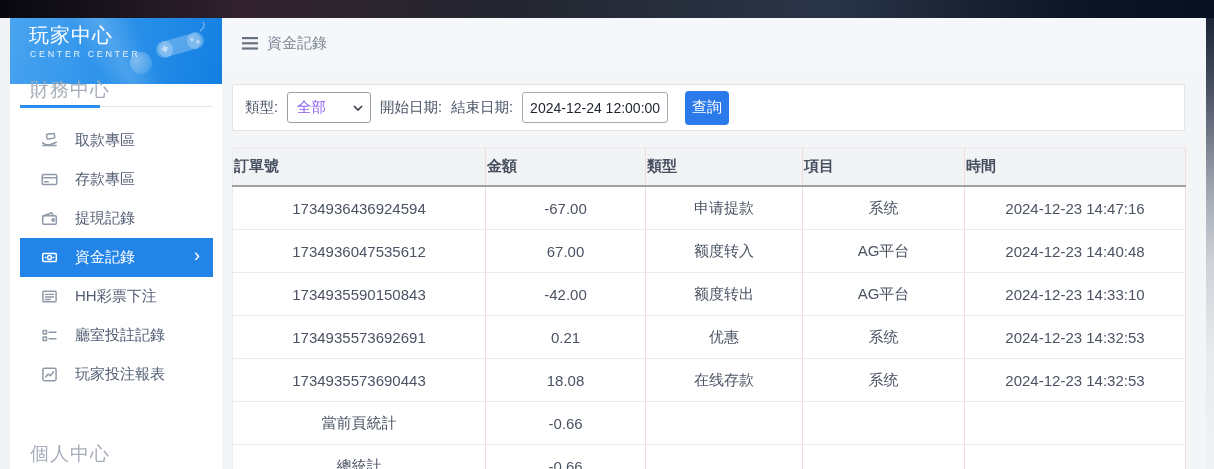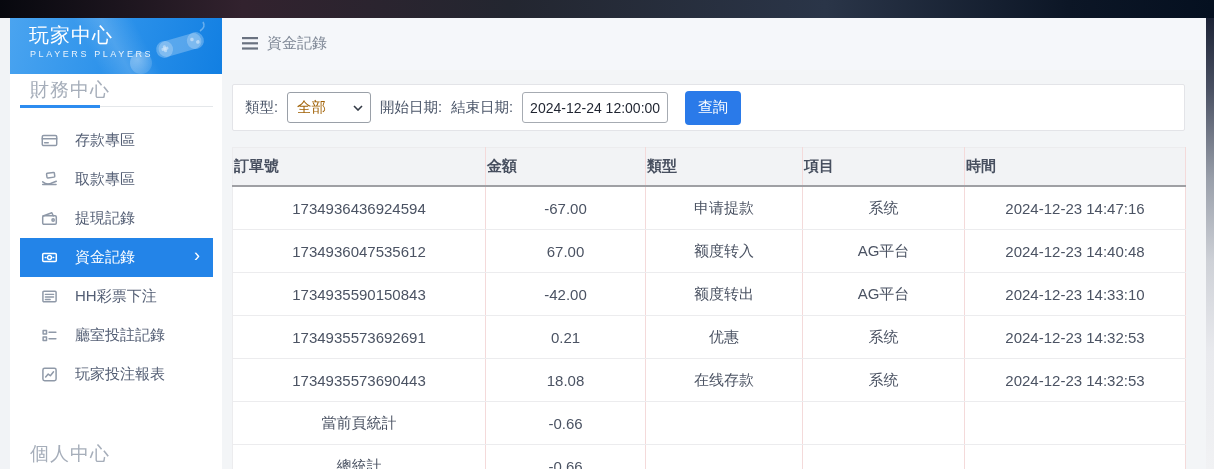--- a/index.html
+++ b/index.html
@@ -7,21 +7,21 @@
   .stage{position:relative;width:1214px;height:469px;background:#f1f3f6;overflow:hidden;}
 
   
   .backdrop-top{position:absolute;left:0;top:0;width:1214px;height:18px;
     background:linear-gradient(90deg,#07080e 0%,#32222e 20%,#232630 42%,#2a3548 68%,#0c1626 88%,#051020 100%);}
   .backdrop-right{position:absolute;right:0;top:18px;width:8px;height:451px;
     background:linear-gradient(180deg,#1c2336 0%,#4a5163 16%,#9aa0ab 36%,#ced1d7 54%,#e9eaee 74%,#f1f2f4 100%);}
 
   
   .sidebar{position:absolute;left:10px;top:18px;width:212px;height:451px;background:#ffffff;}
-  .side-header{position:absolute;left:0;top:0;width:212px;height:56px;overflow:hidden;
+  .side-header{position:absolute;left:0;top:0;width:212px;height:66px;overflow:hidden;
     background:linear-gradient(105deg,#4aa4f0 0%,#2b91ea 52%,#127fe2 100%);}
   .side-header .sheen{position:absolute;inset:0;
     background:linear-gradient(62deg,transparent 38%,rgba(255,255,255,.16) 50%,transparent 63%);}
   .side-title{position:absolute;left:19px;top:4px;font-size:20px;color:#ffffff;letter-spacing:1px;}
   .side-sub{position:absolute;left:20px;top:31px;font-size:9px;color:#e8f3fd;letter-spacing:2.6px;}
   .gamepad{position:absolute;right:10px;top:3px;opacity:.85;}
   .banner-ball{position:absolute;left:120px;top:34px;width:22px;height:22px;border-radius:50%;
     background:radial-gradient(circle at 35% 35%,rgba(255,255,255,.35),rgba(255,255,255,.06));}
 
   .section-label{position:absolute;left:20px;font-size:19px;color:#a6aeba;letter-spacing:1px;text-align:center;}
@@ -44,24 +44,24 @@
   .topbar{position:absolute;left:0;top:0;width:100%;height:52px;background:#f5f7fa;}
   .hamburger{position:absolute;left:20px;top:19px;width:16px;height:13px;cursor:pointer;color:#6a7280;}
   .crumb{position:absolute;left:45px;top:16px;font-size:15px;color:#7e8795;}
 
   .filter-card{position:absolute;left:10px;top:66px;width:953px;height:47px;background:#ffffff;
     border:1px solid #e3e4e8;border-radius:2px;box-sizing:border-box;
     display:flex;align-items:center;padding:0 12px;gap:9px;}
   .f-label{font-size:14.5px;color:#4a5568;white-space:nowrap;}
   .select-box{width:84px;height:31px;border:1px solid #9aa0a8;border-radius:3px;background:#fff;
     box-sizing:border-box;display:flex;align-items:center;justify-content:space-between;
-    padding:0 7px 0 9px;font-size:14.5px;color:#a16207;cursor:pointer;}
+    padding:0 7px 0 9px;font-size:14.5px;color:#8b5cf6;cursor:pointer;}
   .date-input{width:146px;height:31px;border:1px solid #a6abb2;border-radius:3px;box-sizing:border-box;
     font-family:"Liberation Sans",sans-serif;font-size:14px;color:#1f2430;text-align:center;background:#fff;}
-  .search-btn{width:56px;height:34px;margin-left:8px;background:#2a7ae9;border:none;border-radius:4px;
+  .search-btn{width:44px;height:34px;margin-left:8px;background:#2a7ae9;border:none;border-radius:4px;
     color:#ffffff;font-size:15px;font-family:"Liberation Sans",sans-serif;cursor:pointer;}
 
   .records{position:absolute;left:10px;top:129px;width:953px;border-collapse:collapse;table-layout:fixed;
     background:#ffffff;font-size:15px;color:#4b5363;border-left:1px solid #ececee;border-top:1px solid #ececee;}
   .records th{height:35px;background:#f2f3f5;font-weight:600;color:#474f5f;
     border-right:1px solid #f4dada;border-bottom:2px solid #9fa0a4;text-align:left;}
   .records td{height:40px;border-right:1px solid #f4dada;border-bottom:1px solid #ececee;text-align:center;}
   .records tr:last-child td{border-bottom:1px solid #dde2e8;}
 </style>
 </head>
@@ -81,46 +81,46 @@
           <circle cx="16" cy="24" r="8.5" fill="rgba(255,255,255,0.30)"></circle>
           <circle cx="48" cy="24" r="8.5" fill="rgba(255,255,255,0.30)"></circle>
           <rect x="13" y="22" width="7" height="3" rx="1" fill="rgba(255,255,255,0.55)"></rect>
           <rect x="15" y="20" width="3" height="7" rx="1" fill="rgba(255,255,255,0.55)"></rect>
           <circle cx="45" cy="22" r="1.8" fill="rgba(255,255,255,0.6)"></circle>
           <circle cx="50" cy="26" r="1.8" fill="rgba(255,255,255,0.6)"></circle>
         </g>
         <path d="M52 10 q6 -4 3 -9" stroke="rgba(255,255,255,0.4)" stroke-width="1.6" fill="none"></path>
       </svg>
       <div class="side-title">玩家中心</div>
-      <div class="side-sub">PLAYERS PLAYERS</div>
+      <div class="side-sub">CENTER CENTER</div>
     </div>
 
     <div class="section-label finance">財務中心</div>
     <div class="section-underline"></div>
 
     <nav class="menu" id="menu">
+        <div class="menu-item">
+          <span class="mi-icon">
+            <svg viewBox="0 0 16 16" fill="none" stroke="currentColor" stroke-width="1.4" stroke-linecap="round" stroke-linejoin="round">
+              <rect x="5.4" y="1.8" width="7.4" height="4.4" rx="0.8" transform="rotate(-8 9 4)"></rect>
+              <path d="M1.6 10.2 q3.6 3 7.4 1.6 l5.4 -2.2"></path>
+              <path d="M1.6 12.8 h12.6"></path>
+            </svg>
+          </span>
+          <span class="mi-label">取款專區</span>
+        </div>
         <div class="menu-item">
           <span class="mi-icon">
             <svg viewBox="0 0 16 16" fill="none" stroke="currentColor" stroke-width="1.4" stroke-linecap="round" stroke-linejoin="round">
               <rect x="1.2" y="3.2" width="13.6" height="9.6" rx="1.3"></rect>
               <line x1="1.2" y1="6.4" x2="14.8" y2="6.4"></line>
               <line x1="3.4" y1="10.2" x2="6.8" y2="10.2"></line>
             </svg>
           </span>
           <span class="mi-label">存款專區</span>
-        </div>
-        <div class="menu-item">
-          <span class="mi-icon">
-            <svg viewBox="0 0 16 16" fill="none" stroke="currentColor" stroke-width="1.4" stroke-linecap="round" stroke-linejoin="round">
-              <rect x="5.4" y="1.8" width="7.4" height="4.4" rx="0.8" transform="rotate(-8 9 4)"></rect>
-              <path d="M1.6 10.2 q3.6 3 7.4 1.6 l5.4 -2.2"></path>
-              <path d="M1.6 12.8 h12.6"></path>
-            </svg>
-          </span>
-          <span class="mi-label">取款專區</span>
         </div>
         <div class="menu-item">
           <span class="mi-icon">
             <svg viewBox="0 0 16 16" fill="none" stroke="currentColor" stroke-width="1.4" stroke-linecap="round" stroke-linejoin="round">
               <path d="M2 5.6 l8.2 -3 1.4 3"></path>
               <rect x="1.6" y="5.4" width="12.8" height="8" rx="1.2"></rect>
               <circle cx="11.4" cy="9.4" r="1.1"></circle>
             </svg>
           </span>
           <span class="mi-label">提現記錄</span>

